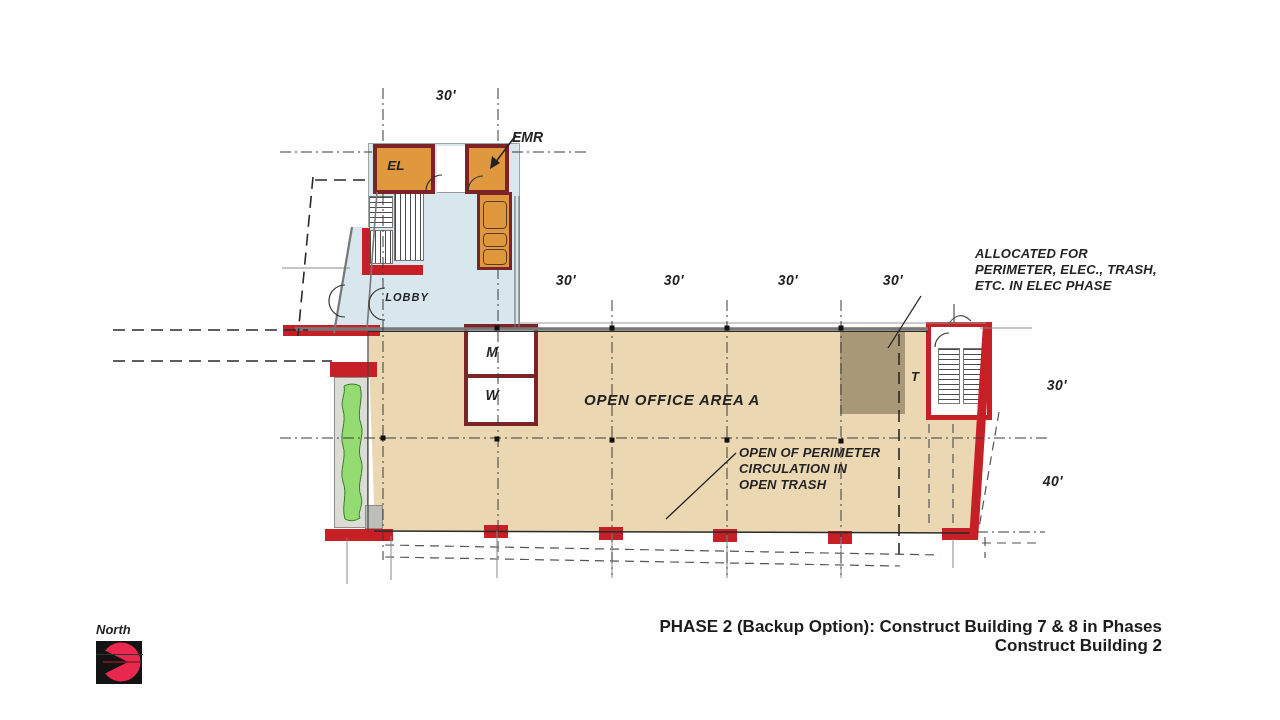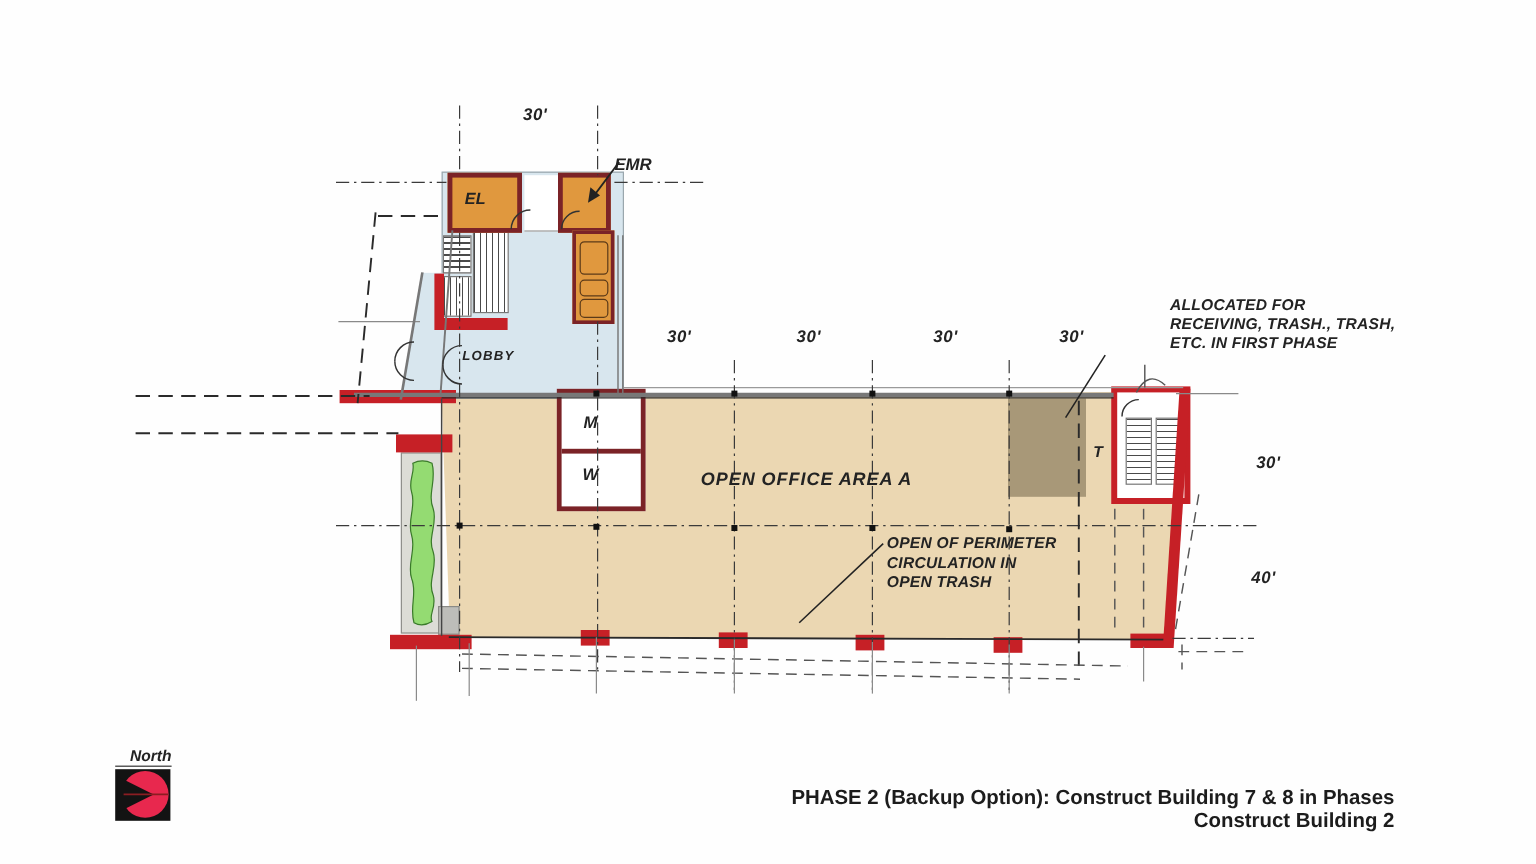--- a/index.html
+++ b/index.html
@@ -22,22 +22,22 @@
   .orange-room{background:#E0983E;border:4px solid #7B2327;box-sizing:border-box;}
   .mw{left:464px;top:324px;width:74px;height:102px;background:#ffffff;border:4px solid #7B2327;box-sizing:border-box;}
   .mw-divider{left:0;top:46px;width:66px;height:4px;background:#7B2327;}
   .stairbox{left:926px;top:322px;width:66px;height:98px;background:#fff;border:5px solid #C62026;box-sizing:border-box;}
   .hatch-h{background:repeating-linear-gradient(to bottom,#4a4a4a 0 1px,transparent 1px 5px);border:1px solid #777;box-sizing:border-box;background-color:#fff;}
   .hatch-v{background:repeating-linear-gradient(to right,#4a4a4a 0 1px,transparent 1px 5px);border:1px solid #777;box-sizing:border-box;background-color:#fff;}
   .red{background:#C62026;}
   .planter-frame{left:334px;top:377px;width:34px;height:151px;background:#DCDCD6;border:1.5px solid #8f8f8b;box-sizing:border-box;}
   .gray-block{left:365px;top:505px;width:18px;height:24px;background:#BDBDB9;border:1px solid #8a8a86;box-sizing:border-box;}
   .closet-eq{position:absolute;border:1.5px solid #5b3a18;border-radius:4px;background:transparent;}
-  .title-block{position:absolute;right:118px;top:617px;text-align:right;font-weight:bold;font-size:17px;line-height:19px;color:#1c1c1c;margin-top:38px;}
-  .north-lbl{left:96px;top:622px;width:47px;text-align:right;font-size:13px;font-weight:bold;border-bottom:1.5px solid #333;padding-bottom:1px;}
+  .title-block{position:absolute;right:118px;top:617px;text-align:right;font-weight:bold;font-size:17px;line-height:19px;color:#1c1c1c;}
+  .north-lbl{left:96px;top:622px;width:47px;text-align:left;font-size:13px;font-weight:bold;border-bottom:1.5px solid #333;padding-bottom:17px;}
   svg{position:absolute;left:0;top:0;pointer-events:none;}
 </style>
 </head>
 <body>
 
 <div id="canvas">
 
   <div class="abs office"></div>
   <div class="abs receiving"></div>
   <div class="abs lobby"></div>
@@ -194,22 +194,22 @@
   <div class="lbl room-lbl" style="left:381px;top:158px;width:30px;font-size:13.5px;">EL</div>
   <div class="lbl" style="left:512px;top:129px;font-size:14px;">EMR</div>
   <div class="lbl room-lbl" style="left:372px;top:291px;width:70px;font-size:11px;letter-spacing:1px;">LOBBY</div>
   <div class="lbl room-lbl" style="left:480px;top:344px;width:24px;font-size:14px;">M</div>
   <div class="lbl room-lbl" style="left:480px;top:387px;width:24px;font-size:14px;">W</div>
   <div class="lbl room-lbl" style="left:903px;top:369px;width:24px;font-size:13px;">T</div>
   <div class="lbl" style="left:584px;top:391px;font-size:15px;letter-spacing:0.8px;">OPEN OFFICE AREA A</div>
 
   <div class="lbl ann" style="left:931px;top:246px;margin-left:44px;">
     <div>ALLOCATED FOR</div>
-    <div>RECEIVING, TRASH., TRASH,</div>
-    <div>ETC. IN FIRST PHASE</div>
+    <div>PERIMETER, ELEC., TRASH,</div>
+    <div>ETC. IN ELEC PHASE</div>
   </div>
   <div class="lbl ann" style="left:739px;top:445px;">
     <div>OPEN OF PERIMETER</div>
     <div>CIRCULATION IN</div>
     <div>OPEN TRASH</div>
   </div>
 
   <div class="title-block">
     <div>PHASE 2 (Backup Option): Construct Building 7 &amp; 8 in Phases</div>
     <div>Construct Building 2</div>

